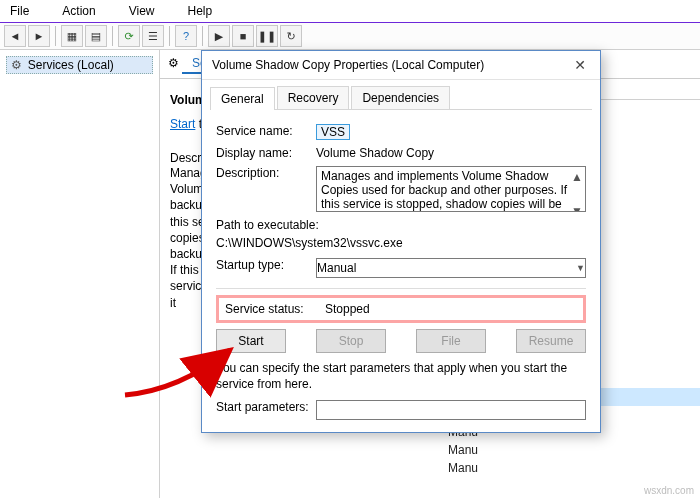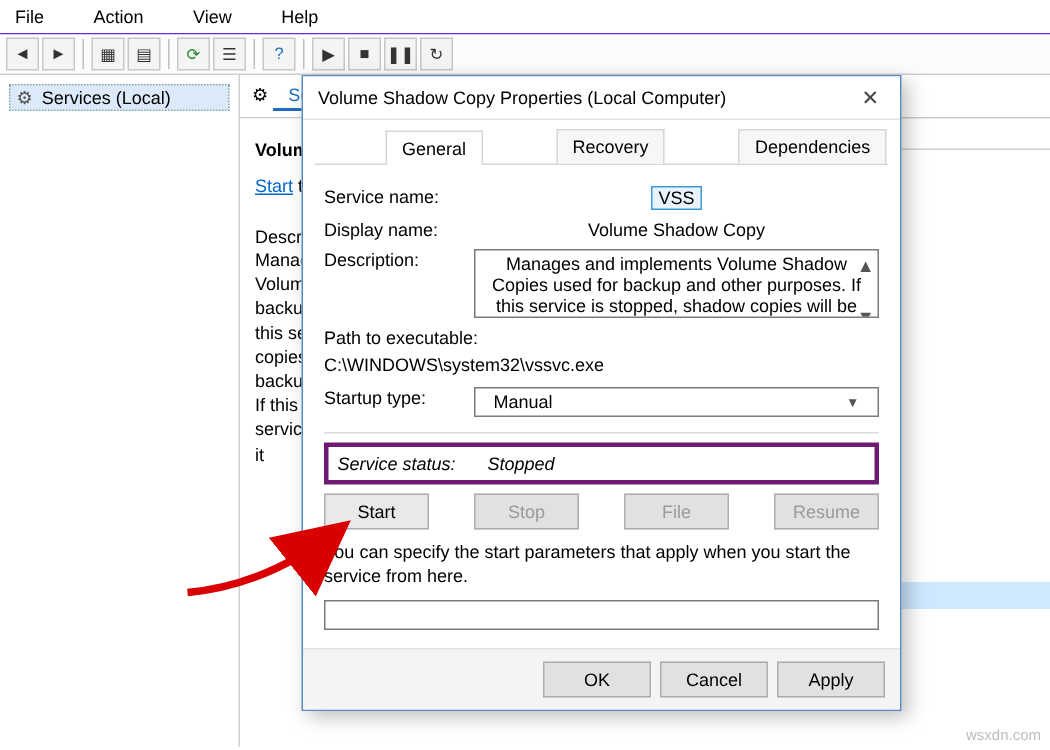--- a/index.html
+++ b/index.html
@@ -23,34 +23,34 @@
 .colheads { display: flex; border-bottom: 1px solid #d0d0d0; }
 .colheads div { padding: 3px 8px; border-right: 1px solid #e0e0e0; background: #fff; color: #333; font-size: 12px; }
 .rows { flex: 1; }
 .row { display: flex; height: 18px; }
 .row div { padding: 1px 8px; font-size: 12px; color: #222; }
 .c1 { width: 80px; } .c2 { width: 60px; }
 .dialog { position: absolute; left: 201px; top: 50px; width: 400px; background: #fff; border: 1px solid #5a8ac6; box-shadow: 4px 4px 12px rgba(0,0,0,0.25); }
 .dlg-title { display: flex; justify-content: space-between; align-items: center; padding: 6px 10px; background: #fff; border-bottom: 1px solid #e3e3e3; font-size: 12px; }
 .dlg-close { font-size: 14px; color: #444; padding: 0 4px; }
 .tabs { display: flex; border-bottom: 1px solid #d6d6d6; margin: 6px 8px 0 8px; }
-.tabs .tab { padding: 4px 10px; border: 1px solid #d6d6d6; border-bottom: none; margin-right: 2px; background: #f7f7f7; font-size: 12px; margin-left: 47px; }
+.tabs .tab { padding: 4px 10px; border: 1px solid #d6d6d6; border-bottom: none; margin-right: 2px; background: #f7f7f7; font-size: 12px; }
 .tabs .tab.active { background: #fff; position: relative; top: 1px; }
 .dlg-body { padding: 8px 14px 6px 14px; }
 .formrow { display: flex; align-items: flex-start; margin: 6px 0; }
 .formrow .lbl { width: 100px; color: #000; font-size: 12px; flex-shrink: 0; }
-.formrow .val { flex: 1; font-size: 12px; text-align: center; }
+.formrow .val { flex: 1; font-size: 12px; }
 .textbox { border: 1px solid #7a7a7a; padding: 2px 4px; width: 100%; background: #fff; font-size: 12px; }
 .desc-box { height: 46px; overflow: hidden; position: relative; }
 .desc-box .scroll { position: absolute; right: 2px; top: 3px; display: flex; flex-direction: column; gap: 20px; font-size: 8px; color: #555; }
 .path { font-size: 12px; margin: 4px 0 8px 0; }
-.select { border: 1px solid #7a7a7a; padding: 2px 12px; width: 100%; background: #fff; display: flex; justify-content: space-between; align-items: center; font-size: 12px; }
+.select { border: 1px solid #7a7a7a; padding: 2px 0; width: 100%; background: #fff; display: flex; justify-content: space-between; align-items: center; font-size: 12px; }
 .select .chev { font-size: 9px; color: #555; }
 .hr { border: none; border-top: 1px solid #ddd; margin: 10px 0 6px 0; }
-.status-box { border: 3px solid #701a75; padding: 4px 6px; margin: 4px 0; display: flex; font-style: italic; }
+.status-box { border: 3px solid #fca5a5; padding: 4px 6px; margin: 4px 0; display: flex; }
 .btnrow { display: flex; gap: 6px; margin: 6px 0; }
 .btnrow button { flex: 1; padding: 4px 0; border: 1px solid #adadad; background: #e1e1e1; font-size: 12px; }
 .btnrow button.enabled { background: #e9e9e9; color: #000; }
 .btnrow button.disabled { color: #9a9a9a; margin-left: 24px; }
 .note { font-size: 12px; margin: 8px 0; line-height: 1.3; }
 .dlg-footer { display: flex; justify-content: flex-end; gap: 6px; padding: 8px 10px; border-top: 1px solid #e3e3e3; background: #f4f4f4; }
 .dlg-footer button { width: 72px; padding: 4px 0; border: 1px solid #adadad; background: #e1e1e1; font-size: 12px; }
 .sn-hl { border: 1px solid #3a9bdc; background: #eaf4fd; padding: 0 4px; display: inline-block; }
 .arrow { position: absolute; left: 120px; top: 340px; width: 130px; height: 60px; pointer-events: none; }
 .watermark { position: absolute; right: 6px; bottom: 4px; font-size: 10px; color: #bdbdbd; text-align: right; }
@@ -252,29 +252,25 @@
       <div>Stopped</div>
     </div>
     <div class="btnrow">
       <button class="enabled">Start</button>
       <button class="disabled">Stop</button>
       <button class="disabled">File</button>
       <button class="disabled">Resume</button>
     </div>
     <div class="note">You can specify the start parameters that apply when you start the service from here.</div>
     <div class="formrow">
+      <div class="lbl">Start parameters:</div>
       <div class="val">
           <div class="textbox" style="height:20px"></div>
         </div>
     </div>
-  </div>
-  <div class="dlg-footer">
-    <button>OK</button>
-    <button>Cancel</button>
-    <button>Apply</button>
   </div>
 </div>
 
 <svg class="arrow" viewBox="0 0 130 60">
   <defs>
       <marker id="ah" markerWidth="12" markerHeight="12" refX="9" refY="5" orient="auto">
         <path d="M0,0 L10,5 L0,10 Z" fill="#d80000"></path>
       </marker>
     </defs>
   <path d="M5,55 Q60,50 110,10" stroke="#d80000" stroke-width="5" fill="none" marker-end="url(#ah)"></path>

